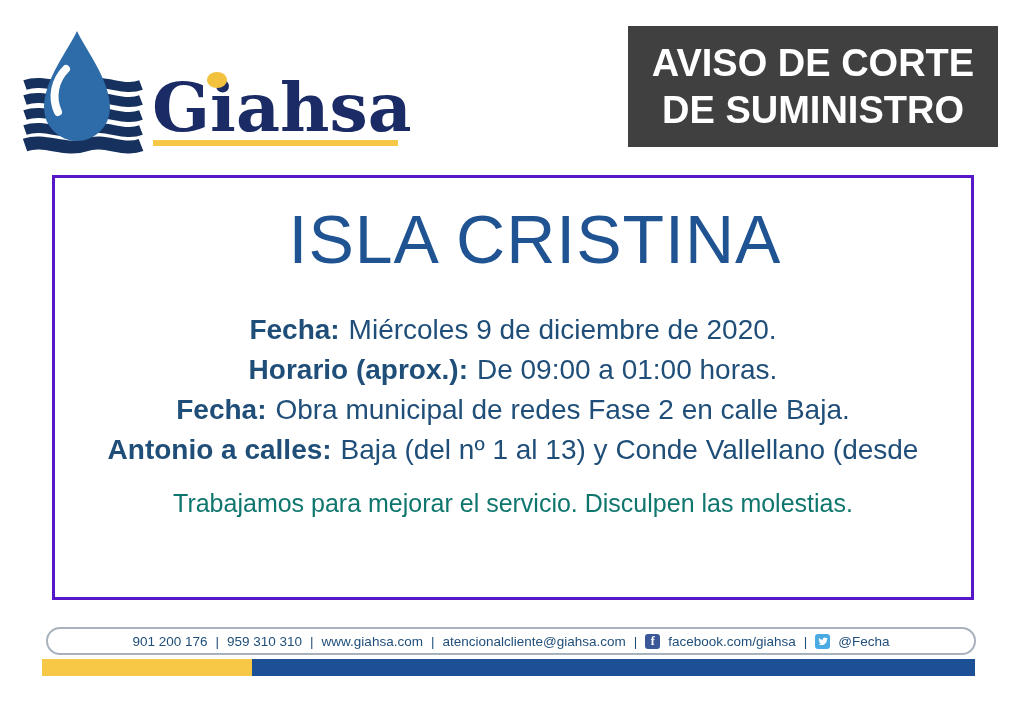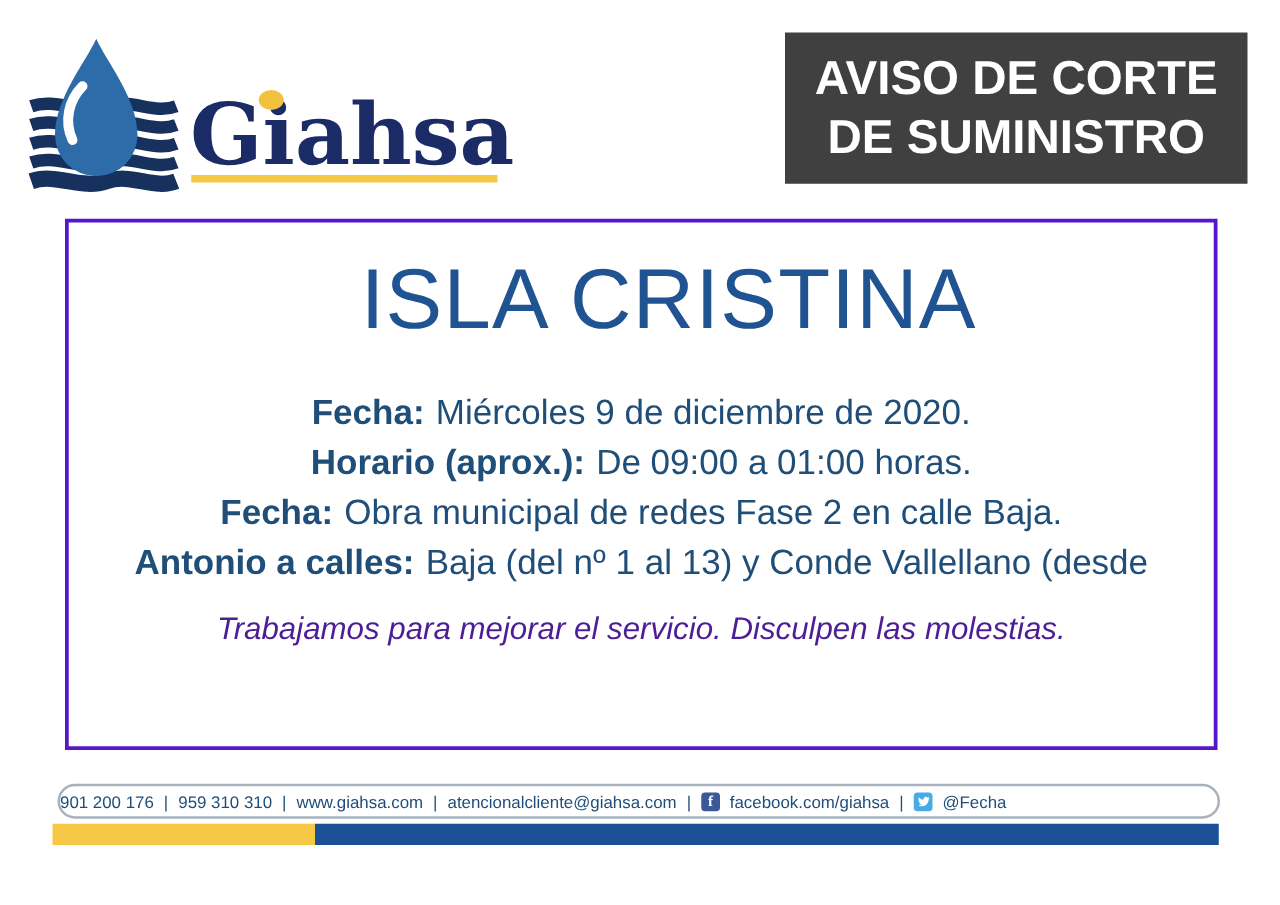--- a/index.html
+++ b/index.html
@@ -55,35 +55,34 @@
     font-size: 28px;
     line-height: 40px;
     color: #1F4E79;
     padding: 0 20px;
     text-align: center;
   }
   .details strong { margin-right: 0.32em; }
   .apology {
     margin-top: 19px;
     font-size: 25px;
-    font-style: italic;
-    color: #4c1d95;
+    color: #0f766e;
   }
 
   
   .contact-bar {
     position: absolute;
     left: 46px; top: 627px;
     width: 930px; height: 28px;
     border: 2px solid #A8B2BD;
     border-radius: 14px;
     background: #ffffff;
     display: flex;
     align-items: center;
-    justify-content: flex-start;
+    justify-content: center;
     gap: 8px;
     font-size: 13.5px;
     color: #1F4E79;
     white-space: nowrap;
   }
   .contact-bar .sep { color: #1F4E79; }
   .social-chip {
     width: 15px; height: 15px;
     border-radius: 3px;
     display: inline-flex;

